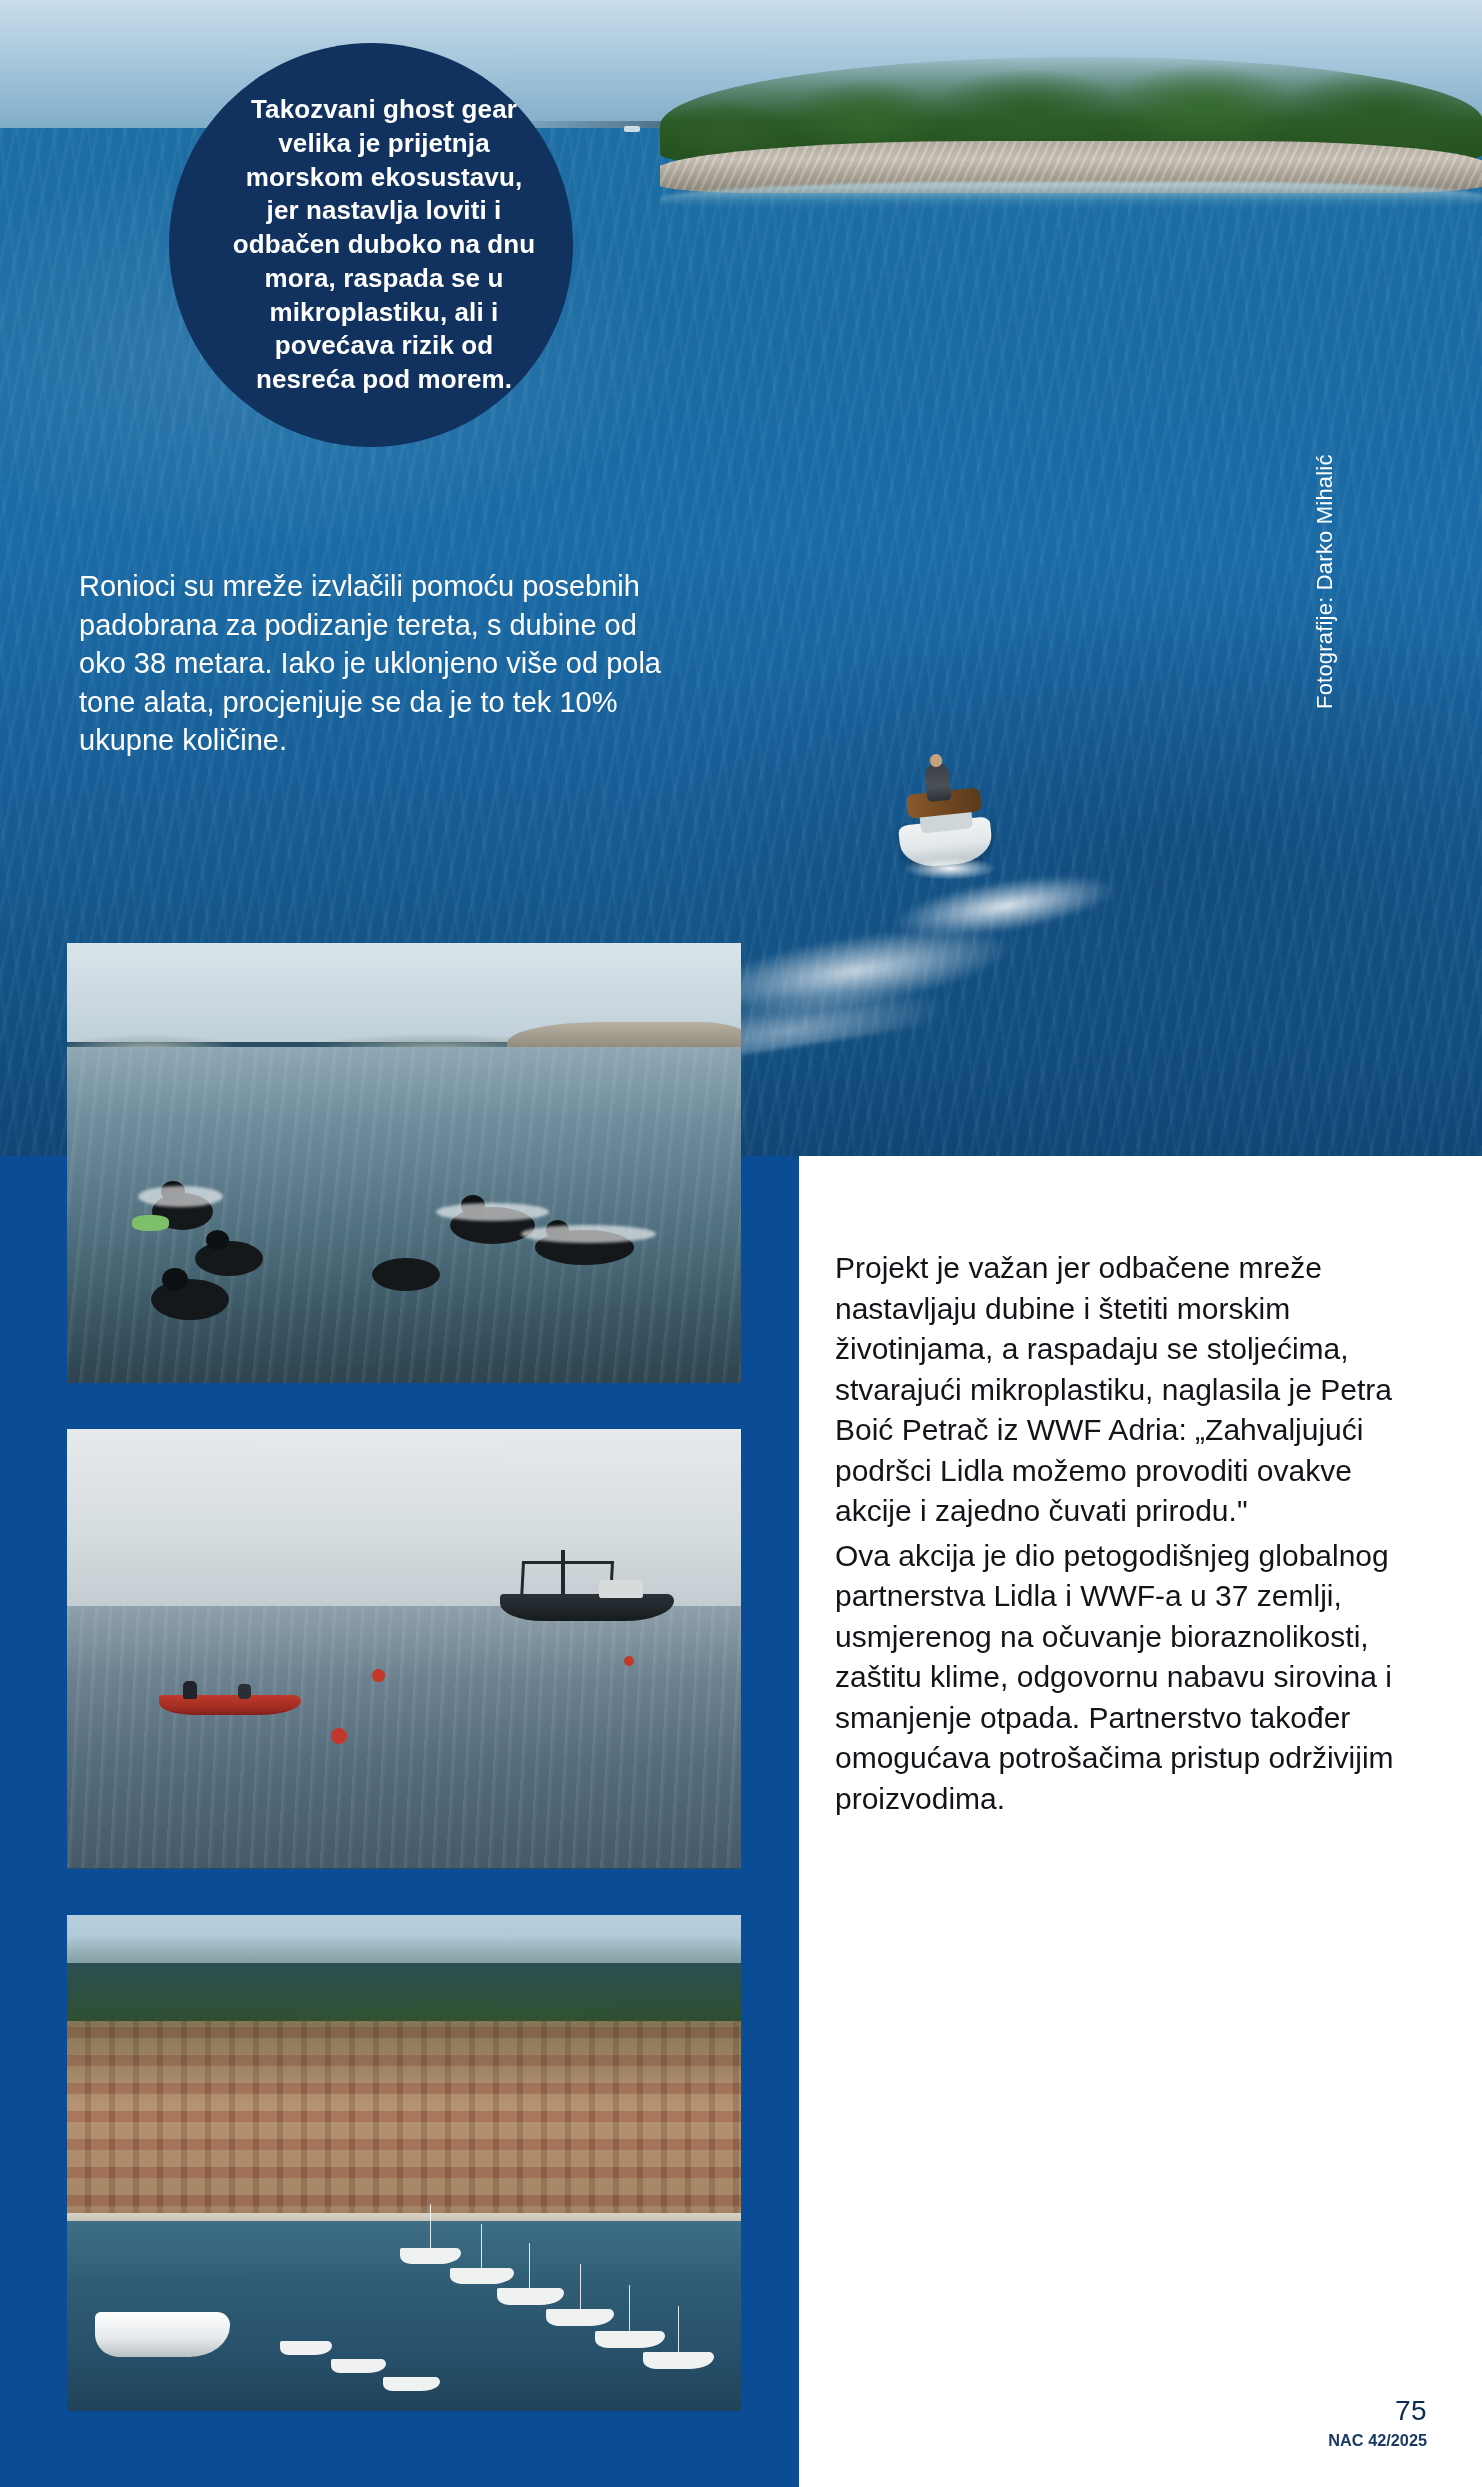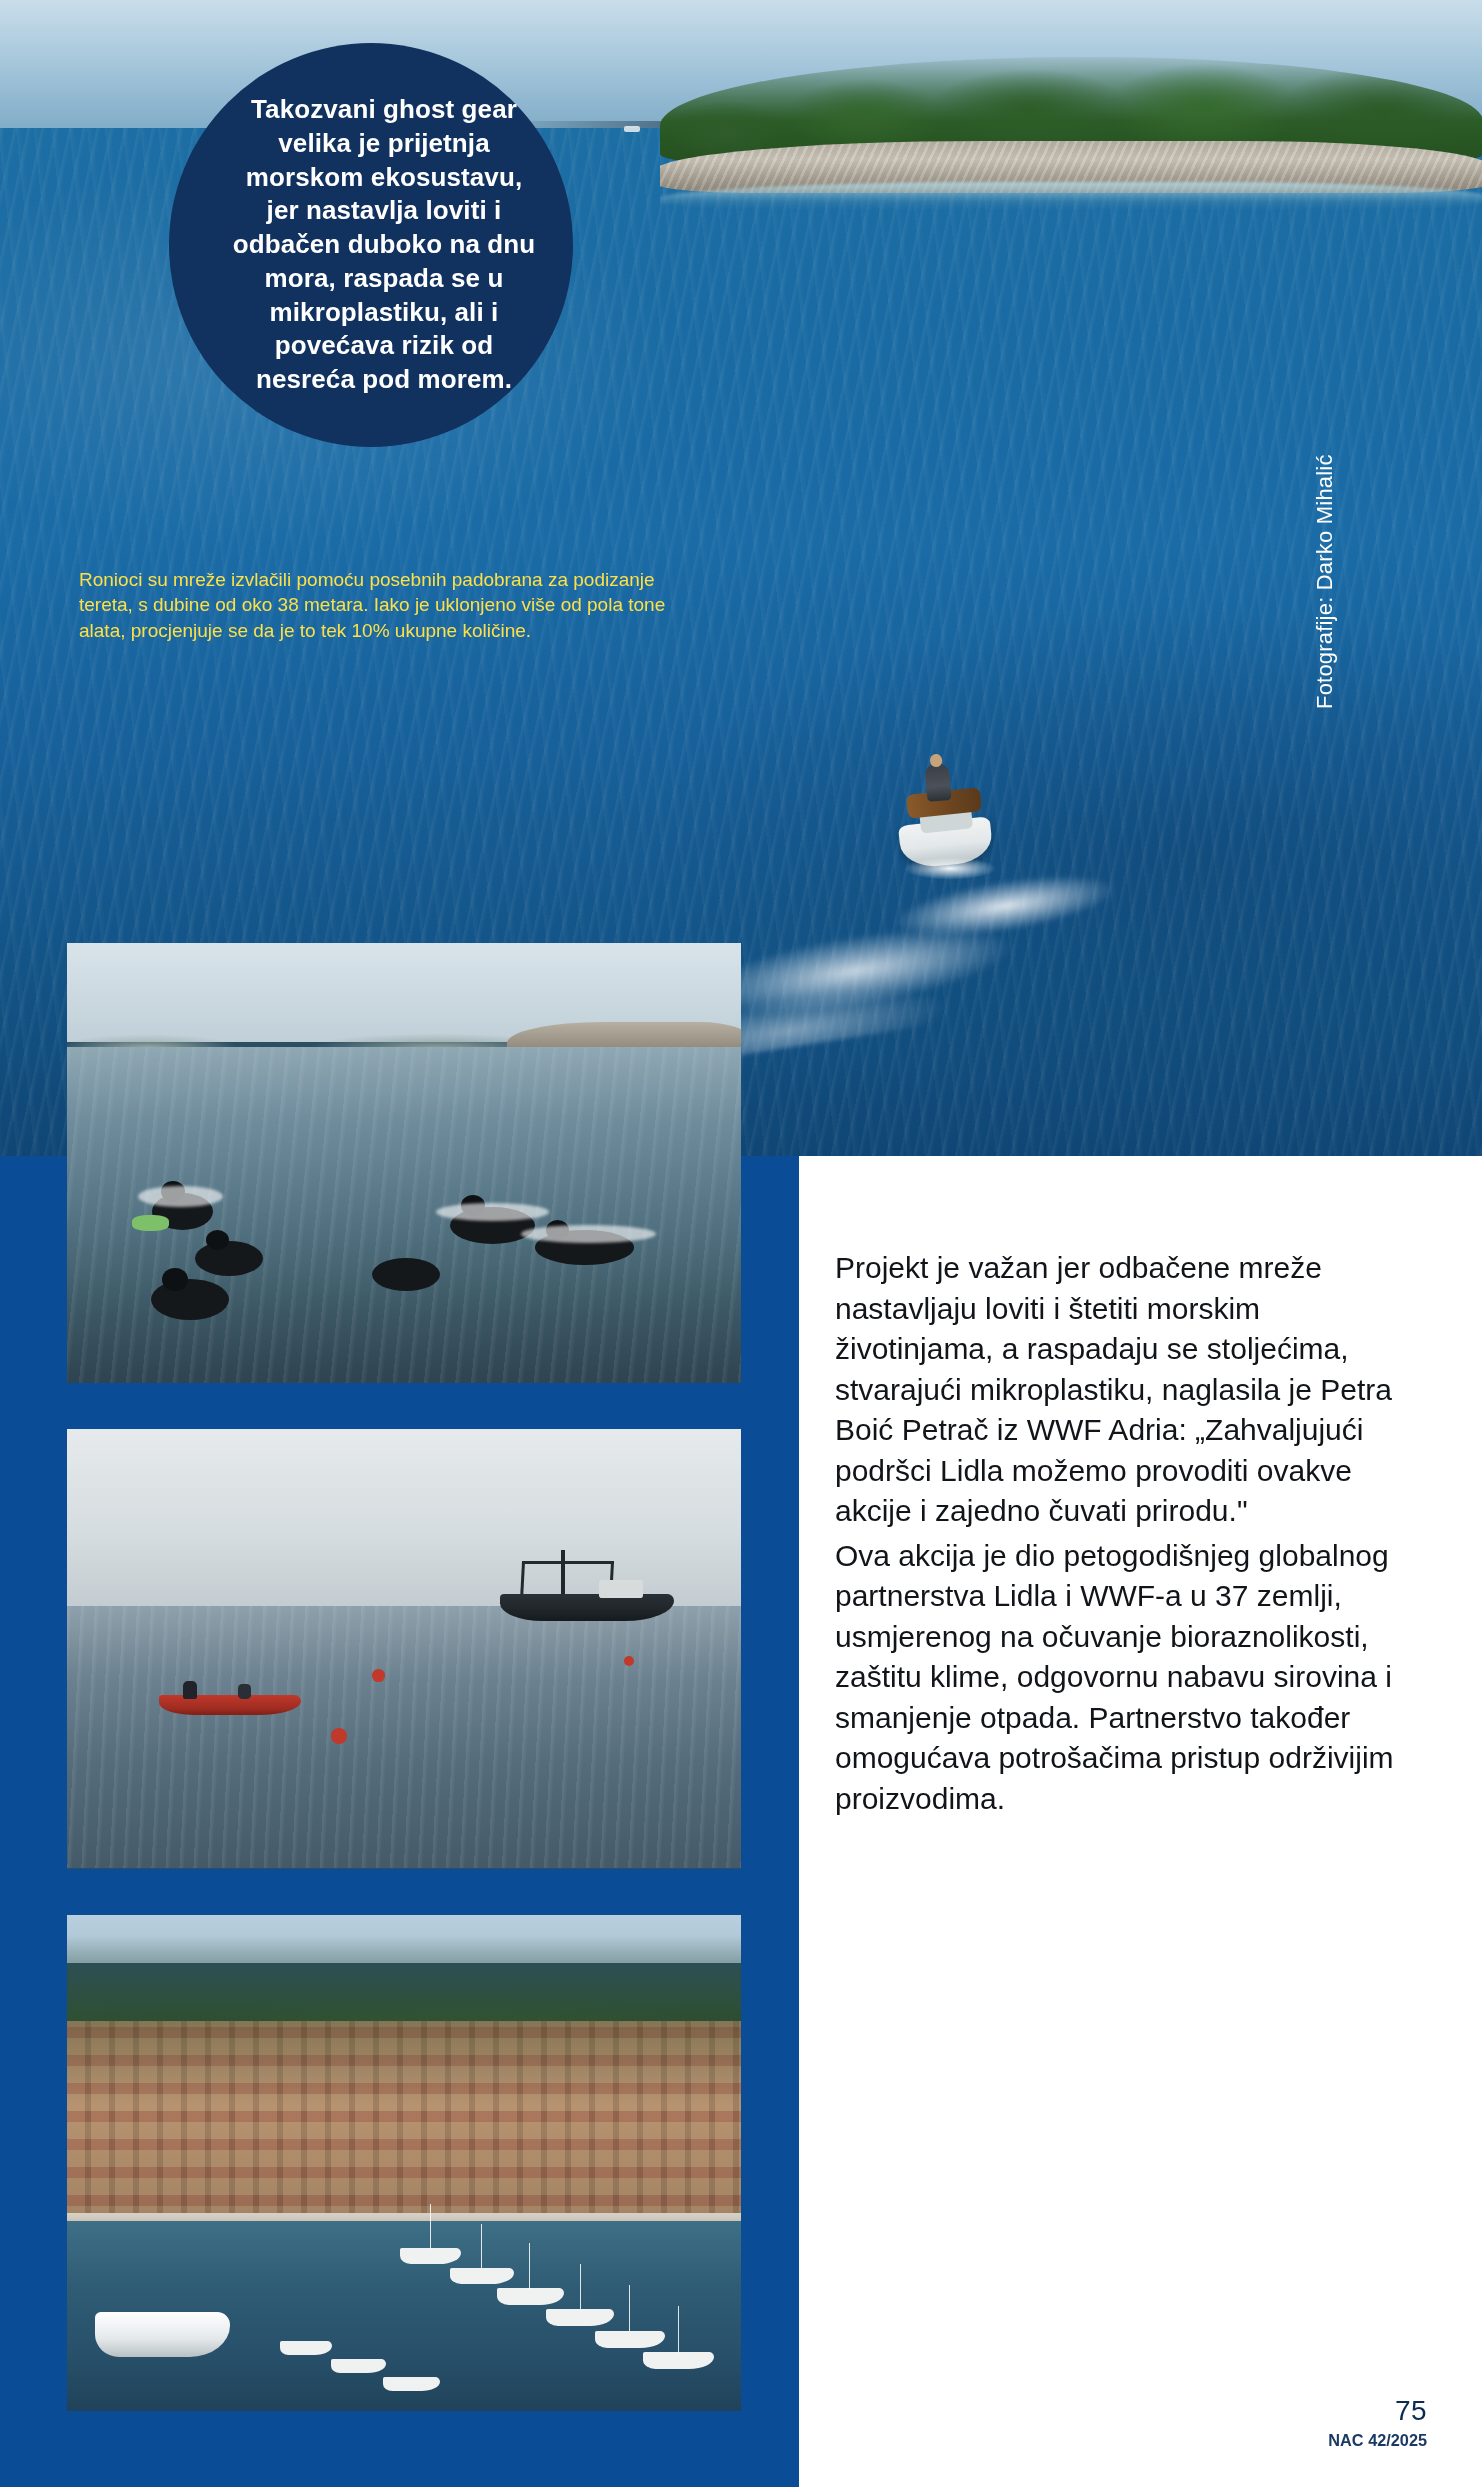--- a/index.html
+++ b/index.html
@@ -147,22 +147,22 @@
     line-height: 1.30;
     letter-spacing: 0.1px;
     margin-left: 26px;
   }
 
   
   .intro {
     position: absolute;
     left: 79px; top: 567px;
     width: 610px;
-    color: #fde047;
-    font-size: 19px;
+    color: #ffffff;
+    font-size: 29px;
     line-height: 1.33;
   }
 
   
   .credit {
     position: absolute;
     left: 1312px; top: 709px;
     width: 397px;
     transform: rotate(-90deg);
     transform-origin: left top;
@@ -442,21 +442,21 @@
     <div class="mastline" style="left:562px; top:370px; height:47px;"></div>
     <div class="yacht" style="left:576px; top:437px; width:71px; height:17px;"></div>
     <div class="mastline" style="left:611px; top:391px; height:47px;"></div>
 
     <div class="yacht" style="left:213px; top:426px; width:52px; height:14px;"></div>
     <div class="yacht" style="left:264px; top:444px; width:55px; height:14px;"></div>
     <div class="yacht" style="left:316px; top:462px; width:57px; height:14px;"></div>
   </div>
 
   <div class="body-col">
-    <p>Projekt je važan jer odbačene mreže nastavljaju loviti i štetiti morskim životinjama, a raspadaju se stoljećima, stvarajući mikroplastiku, naglasila je Petra Boić Petrač iz WWF Adria: „Zahvaljujući podršci Lidla možemo provoditi ovakve akcije i zajedno čuvati prirodu."</p>
+    <p>Projekt je važan jer odbačene mreže nastavljaju dubine i štetiti morskim životinjama, a raspadaju se stoljećima, stvarajući mikroplastiku, naglasila je Petra Boić Petrač iz WWF Adria: „Zahvaljujući podršci Lidla možemo provoditi ovakve akcije i zajedno čuvati prirodu."</p>
     <p>Ova akcija je dio petogodišnjeg globalnog partnerstva Lidla i WWF-a u 37 zemlji, usmjerenog na očuvanje bioraznolikosti, zaštitu klime, odgovornu nabavu sirovina i smanjenje otpada. Partnerstvo također omogućava potrošačima pristup održivijim proizvodima.</p>
   </div>
 
   <div class="footer">
     <div class="pageno">75</div>
     <div class="issue">NAC 42/2025</div>
   </div>
 
 </div>
 

